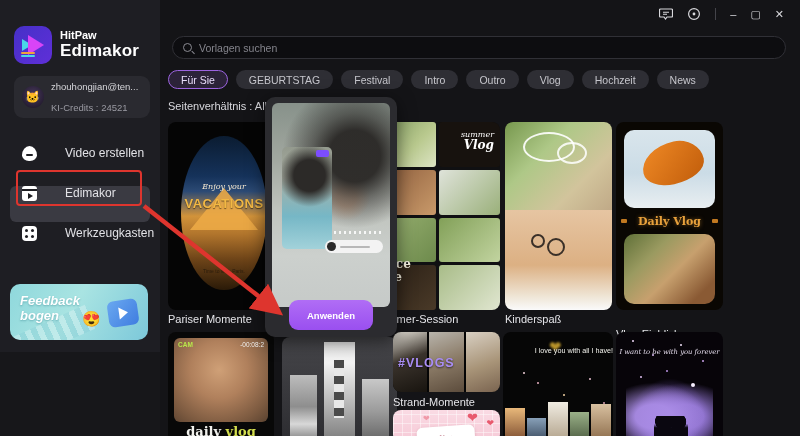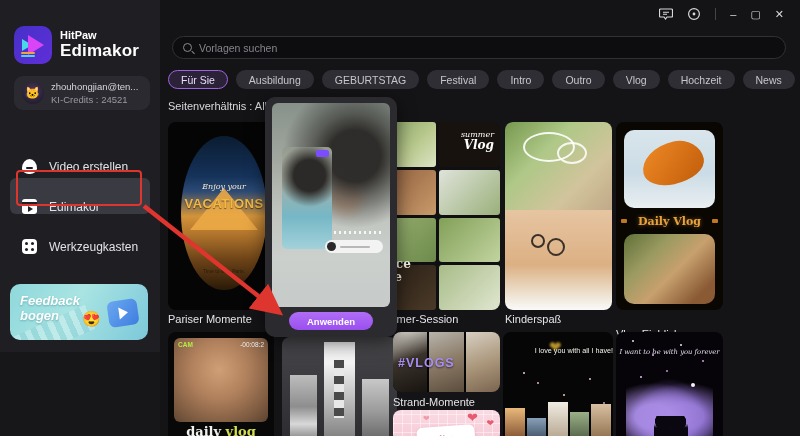--- a/index.html
+++ b/index.html
@@ -11,23 +11,23 @@
   .brand { display:flex; align-items:center; gap:8px; padding:26px 0 0 14px; }
   .logo { width:38px; height:38px; border-radius:10px; background:linear-gradient(135deg,#4a2bd0,#6d2bе0 60%,#5b2fd4); background:linear-gradient(135deg,#4630c8,#5f2fd8); position:relative; flex:0 0 auto; }
   .logo .tri1 { position:absolute; left:14px; top:9px; width:0; height:0; border-top:10px solid transparent; border-bottom:10px solid transparent; border-left:16px solid #d944f7; }
   .logo .tri2 { position:absolute; left:8px; top:13px; width:0; height:0; border-top:6px solid transparent; border-bottom:6px solid transparent; border-left:10px solid #49d8e8; }
   .logo .bars { position:absolute; left:7px; top:26px; width:14px; height:2px; background:#f0a23c; border-radius:2px; box-shadow:0 3px 0 #49d8e8; }
   .brand-text .l1 { font-size:11px; font-weight:700; color:#ffffff; }
   .brand-text .l2 { font-size:17px; font-weight:800; color:#ffffff; letter-spacing:.2px; }
   .account { margin:12px 10px 0 14px; background:#2a2a30; border-radius:9px; padding:5px 8px; display:flex; align-items:center; gap:7px; }
   .avatar { width:22px; height:22px; border-radius:50%; background:radial-gradient(circle at 50% 40%, #4a3a5e, #241c30 75%); color:#b99ae0; font-size:12px; line-height:22px; text-align:center; flex:0 0 auto; }
   .acct-name { font-size:9.5px; color:#d6d6da; white-space:nowrap; }
-  .acct-credits { font-size:9.5px; color:#9a9aa2; margin-top:2px; }
+  .acct-credits { font-size:9.5px; color:#9a9aa2; margin-top:10px; }
   .menu { margin-top:28px; }
-  .menu-item { position:relative; display:flex; align-items:flex-end; gap:12px; height:36px; margin:4px 10px; padding-left:12px; border-radius:6px; color:#e2e2e6; font-size:12px; }
+  .menu-item { position:relative; display:flex; align-items:flex-start; gap:28px; height:36px; margin:4px 10px; padding-left:12px; border-radius:6px; color:#e2e2e6; font-size:12px; }
   .menu-item.active { background:#3a3a42; }
   .mi-icon { width:15px; height:15px; position:relative; flex:0 0 auto; }
   .icon-create { background:#ffffff; border-radius:50% 50% 46% 46% / 62% 62% 38% 38%; }
   .icon-create::after { content:""; position:absolute; left:4px; top:8px; width:7px; height:2px; background:#1e1e23; border-radius:1px; }
   .icon-templates { background:#ffffff; border-radius:3px; }
   .icon-templates::before { content:""; position:absolute; left:0; top:3px; width:15px; height:1.5px; background:#1e1e23; }
   .icon-templates::after { content:""; position:absolute; left:5.5px; top:7px; width:0; height:0; border-top:3px solid transparent; border-bottom:3px solid transparent; border-left:5px solid #1e1e23; }
   .icon-toolbox { background:#ffffff; border-radius:4px; }
   .icon-toolbox::before { content:""; position:absolute; left:3px; top:3px; width:3px; height:3px; border-radius:50%; background:#1e1e23; box-shadow:6px 0 0 #1e1e23, 0 6px 0 #1e1e23, 6px 6px 0 #1e1e23; }
   .feedback { position:absolute; left:10px; bottom:12px; width:138px; height:56px; border-radius:10px; background:linear-gradient(120deg,#8fd8dc 0%,#a9e4e2 45%,#7cc8da 100%); overflow:hidden; }
@@ -162,21 +162,21 @@
                  radial-gradient(circle at 63% 46%, rgba(205,172,146,.85) 0 7%, transparent 18%),
                  linear-gradient(180deg,#87918a 0%,#a2a8a0 28%,#bfc3bd 52%,#ccd0cd 75%,#c6cac8 100%); }
   .pp-inset { position:absolute; left:10px; top:44px; width:50px; height:102px; border-radius:5px; overflow:hidden;
       background:radial-gradient(circle at 55% 28%, #2c2a28 0 20%, transparent 40%),
                  linear-gradient(180deg,#949a8e 0%,#aab0a4 30%,#76b7c6 68%,#a2d2da 100%); z-index:2; }
   .pp-badge { position:absolute; right:3px; top:3px; width:13px; height:7px; border-radius:2px; background:#7c4dff; }
   .pp-dots { position:absolute; left:62px; right:8px; top:128px; height:3px; background:repeating-linear-gradient(90deg,#ffffff 0 2px, transparent 2px 5px); opacity:.85; z-index:2; }
   .pp-pill { position:absolute; right:7px; top:137px; width:58px; height:13px; border-radius:7px; background:#f3f3f3; z-index:2; }
   .pp-pill .dot { position:absolute; left:2px; top:2px; width:9px; height:9px; border-radius:50%; background:#2a2a2a; }
   .pp-pill .line { position:absolute; left:15px; top:5.5px; width:30px; height:2px; background:#b8b8b8; border-radius:1px; }
-  .pp-apply { position:absolute; left:50%; transform:translateX(-50%); bottom:7px; width:84px; height:18px; border:none; border-radius:9px;
+  .pp-apply { position:absolute; left:50%; transform:translateX(-50%); bottom:7px; width:84px; height:30px; border:none; border-radius:9px;
       background:linear-gradient(180deg,#b06df5,#9a4ff0); color:#ffffff; font-size:9.5px; font-weight:700; font-family:"Liberation Sans", sans-serif; }
 
   
   .anno-box { position:absolute; left:16px; top:170px; width:126px; height:36px; border:2.5px solid #de352e; border-radius:4px; z-index:10; }
   .anno-arrow { position:absolute; left:0; top:0; width:800px; height:436px; z-index:11; pointer-events:none; }
 </style>
 </head>
 <body>
 
 <div class="app">
@@ -249,21 +249,20 @@
       <span class="winbtn">✕</span>
     </div>
 
     <div class="searchbar">
       <span class="search-glyph"></span>
       <input type="text" placeholder="Vorlagen suchen" style="">
     </div>
 
     <div class="tabs">
       <div class="tab active">Für Sie</div>
-      <div class="tab">Ausbildung</div>
       <div class="tab">GEBURTSTAG</div>
       <div class="tab">Festival</div>
       <div class="tab">Intro</div>
       <div class="tab">Outro</div>
       <div class="tab">Vlog</div>
       <div class="tab">Hochzeit</div>
       <div class="tab">News</div>
 
     </div>
 

